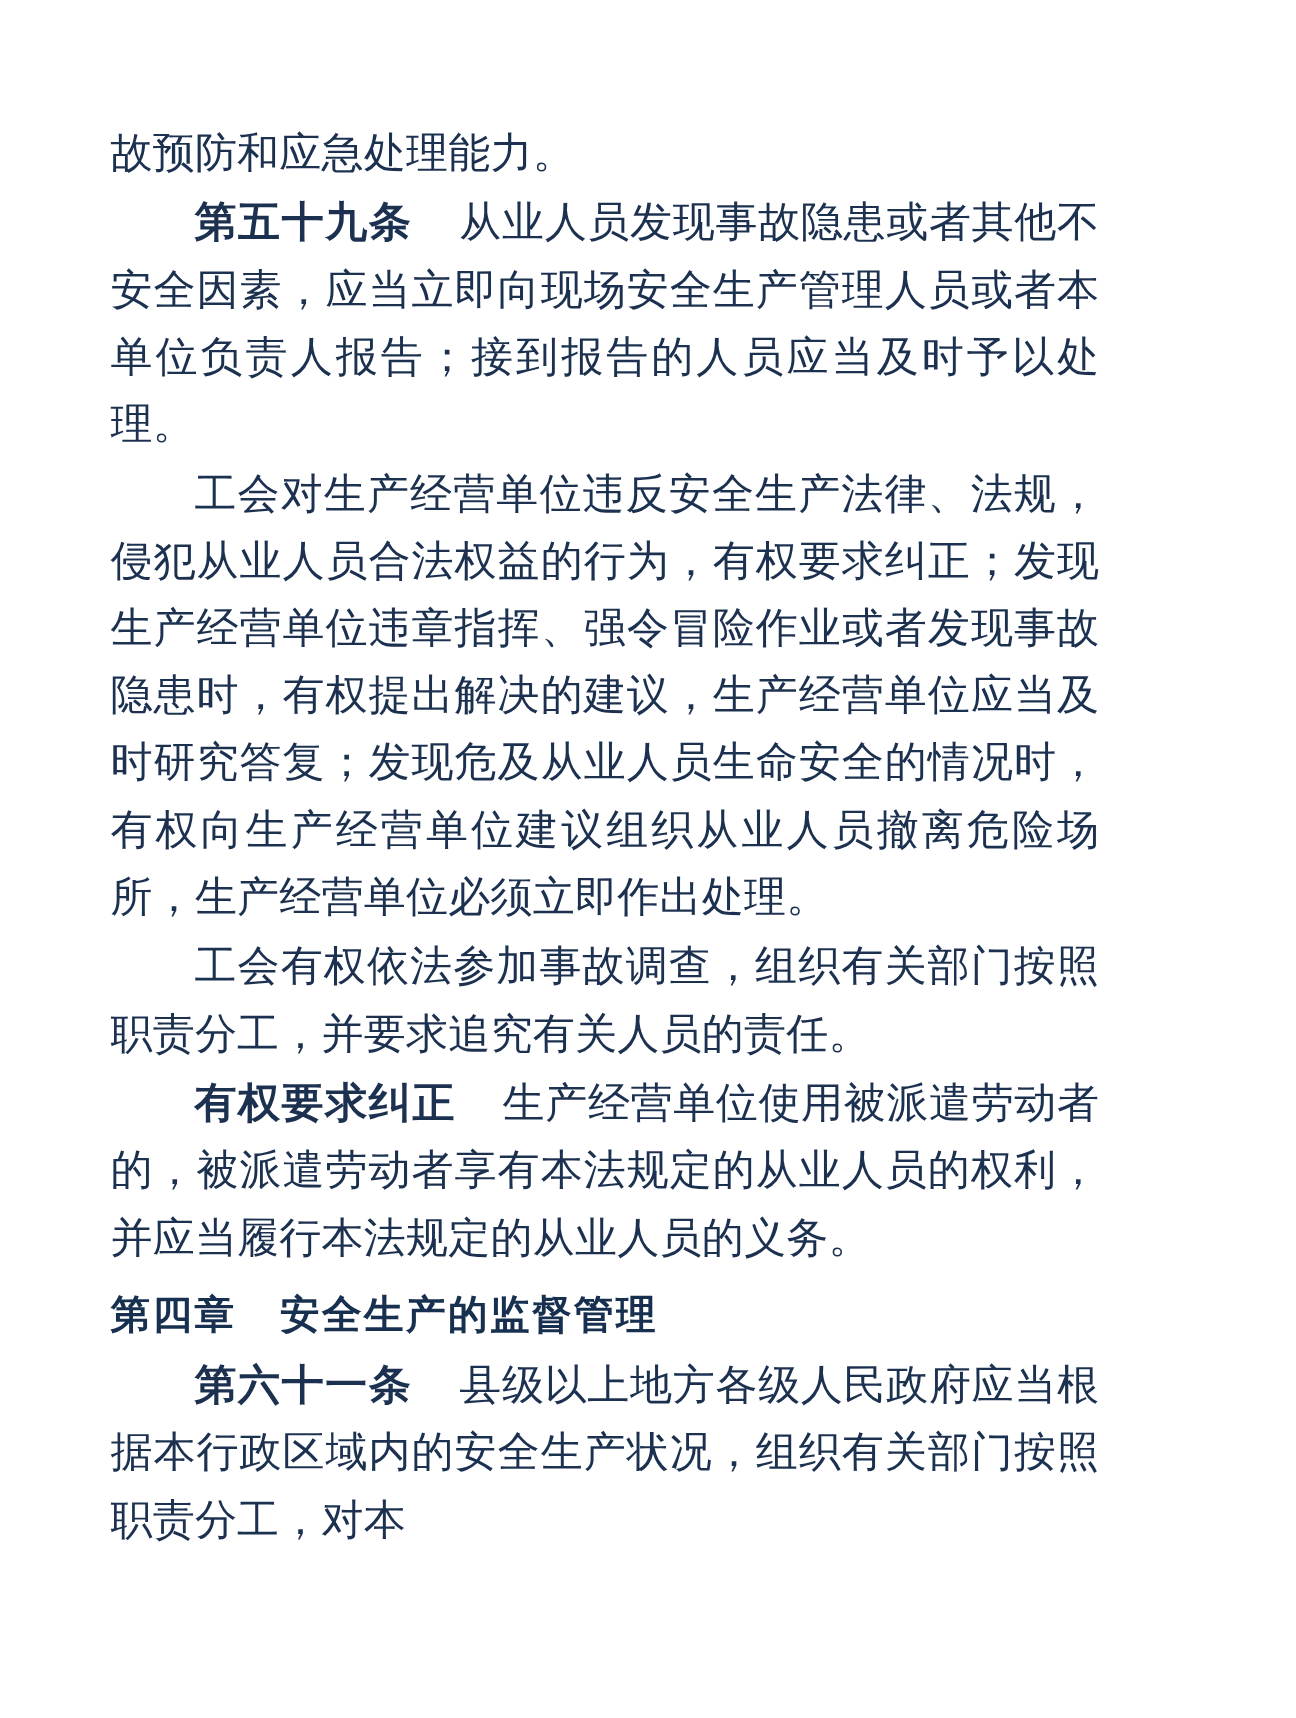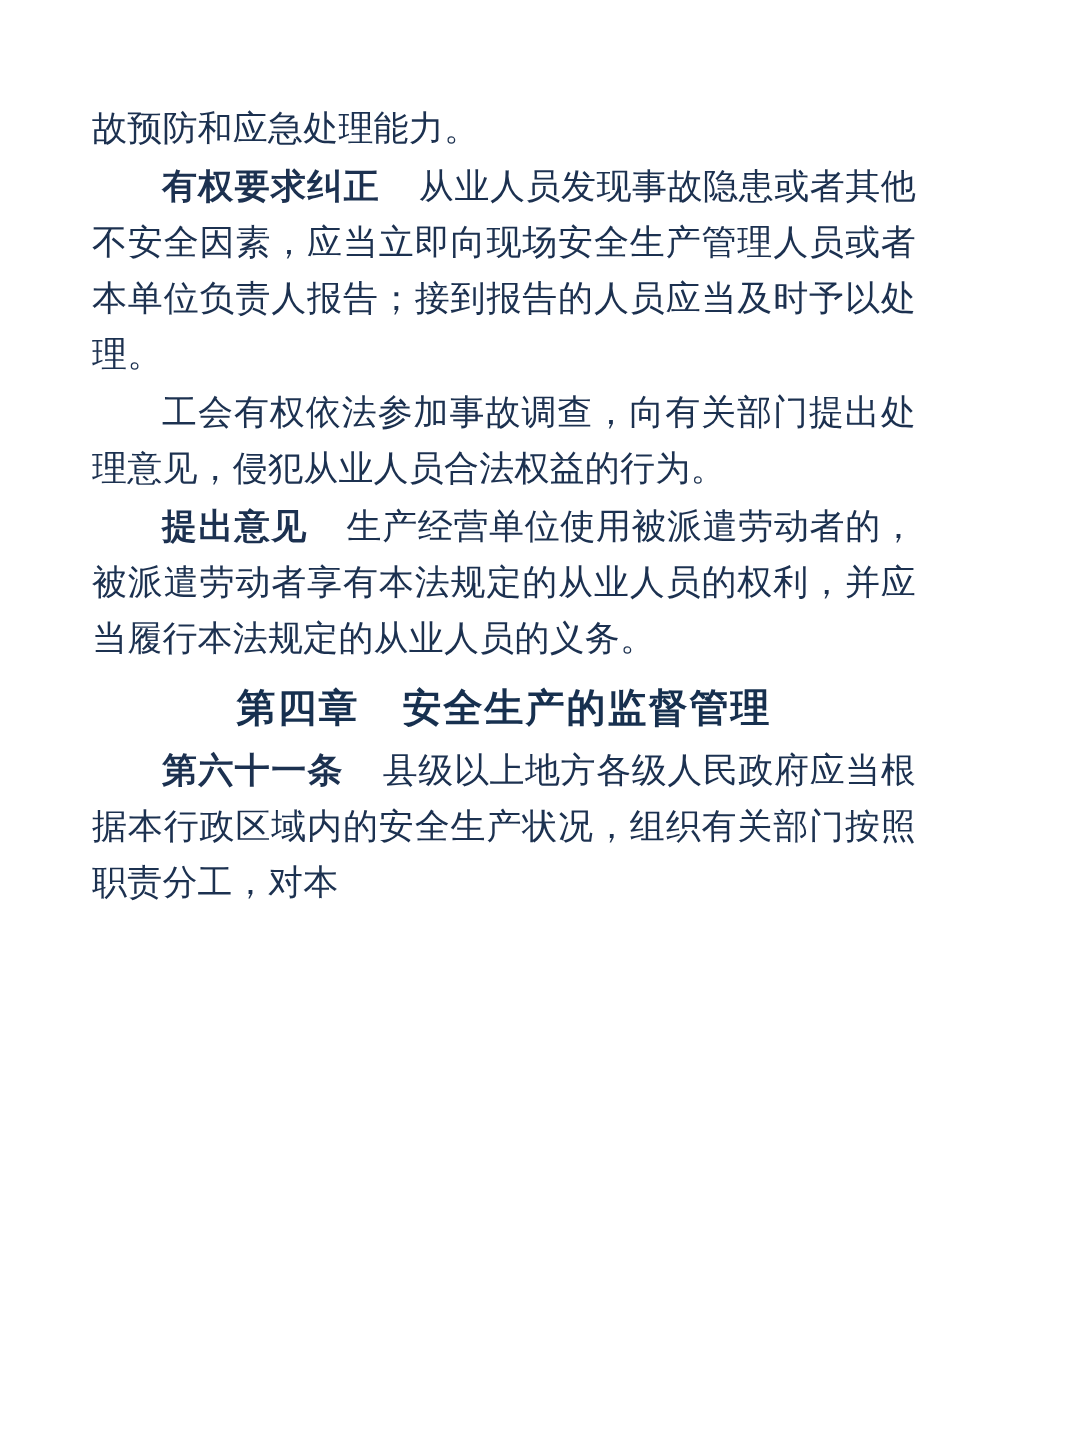--- a/index.html
+++ b/index.html
@@ -36,22 +36,22 @@
   .art-label {
     font-weight: bold;
     letter-spacing: 1px;
   }
   .gap {
     display: inline-block;
     width: 1.1em;
   }
   .chapter-heading {
     margin: 10px 0 4px 0;
-    text-align: center;
-    font-size: 39px;
+    text-align: left;
+    font-size: 33px;
     font-weight: bold;
     line-height: 1.6;
     letter-spacing: 2px;
     color: #17304f;
   }
   .chapter-heading .chap-gap {
     display: inline-block;
     width: 1.1em;
   }
 </style>
@@ -59,31 +59,34 @@
 <body>
 
 <div class="page">
   <div class="body-text">
 
     <p class="para">
       <span>故预防和应急处理能力。</span>
     </p>
 
     <p class="para indent">
-      <span class="art-label">有权要求纠正</span><span class="gap"></span><span>从业人员发现事故隐患或者其他不安全因素，应当立即向现场安全生产管理人员或者本单位负责人报告；接到报告的人员应当及时予以处理。</span>
+      <span class="art-label">第五十九条</span><span class="gap"></span><span>从业人员发现事故隐患或者其他不安全因素，应当立即向现场安全生产管理人员或者本单位负责人报告；接到报告的人员应当及时予以处理。</span>
     </p>
 
 
-
     <p class="para indent">
-      <span>工会有权依法参加事故调查，向有关部门提出处理意见，侵犯从业人员合法权益的行为。</span>
+      <span>工会对生产经营单位违反安全生产法律、法规，侵犯从业人员合法权益的行为，有权要求纠正；发现生产经营单位违章指挥、强令冒险作业或者发现事故隐患时，有权提出解决的建议，生产经营单位应当及时研究答复；发现危及从业人员生命安全的情况时，有权向生产经营单位建议组织从业人员撤离危险场所，生产经营单位必须立即作出处理。</span>
     </p>
 
     <p class="para indent">
-      <span class="art-label">提出意见</span><span class="gap"></span><span>生产经营单位使用被派遣劳动者的，被派遣劳动者享有本法规定的从业人员的权利，并应当履行本法规定的从业人员的义务。</span>
+      <span>工会有权依法参加事故调查，组织有关部门按照职责分工，并要求追究有关人员的责任。</span>
+    </p>
+
+    <p class="para indent">
+      <span class="art-label">有权要求纠正</span><span class="gap"></span><span>生产经营单位使用被派遣劳动者的，被派遣劳动者享有本法规定的从业人员的权利，并应当履行本法规定的从业人员的义务。</span>
     </p>
 
     <h2 class="chapter-heading">
       <span>第四章</span><span class="chap-gap"></span><span>安全生产的监督管理</span>
     </h2>
 
     <p class="para indent">
       <span class="art-label">第六十一条</span><span class="gap"></span><span>县级以上地方各级人民政府应当根据本行政区域内的安全生产状况，组织有关部门按照职责分工，对本</span>
     </p>
 

